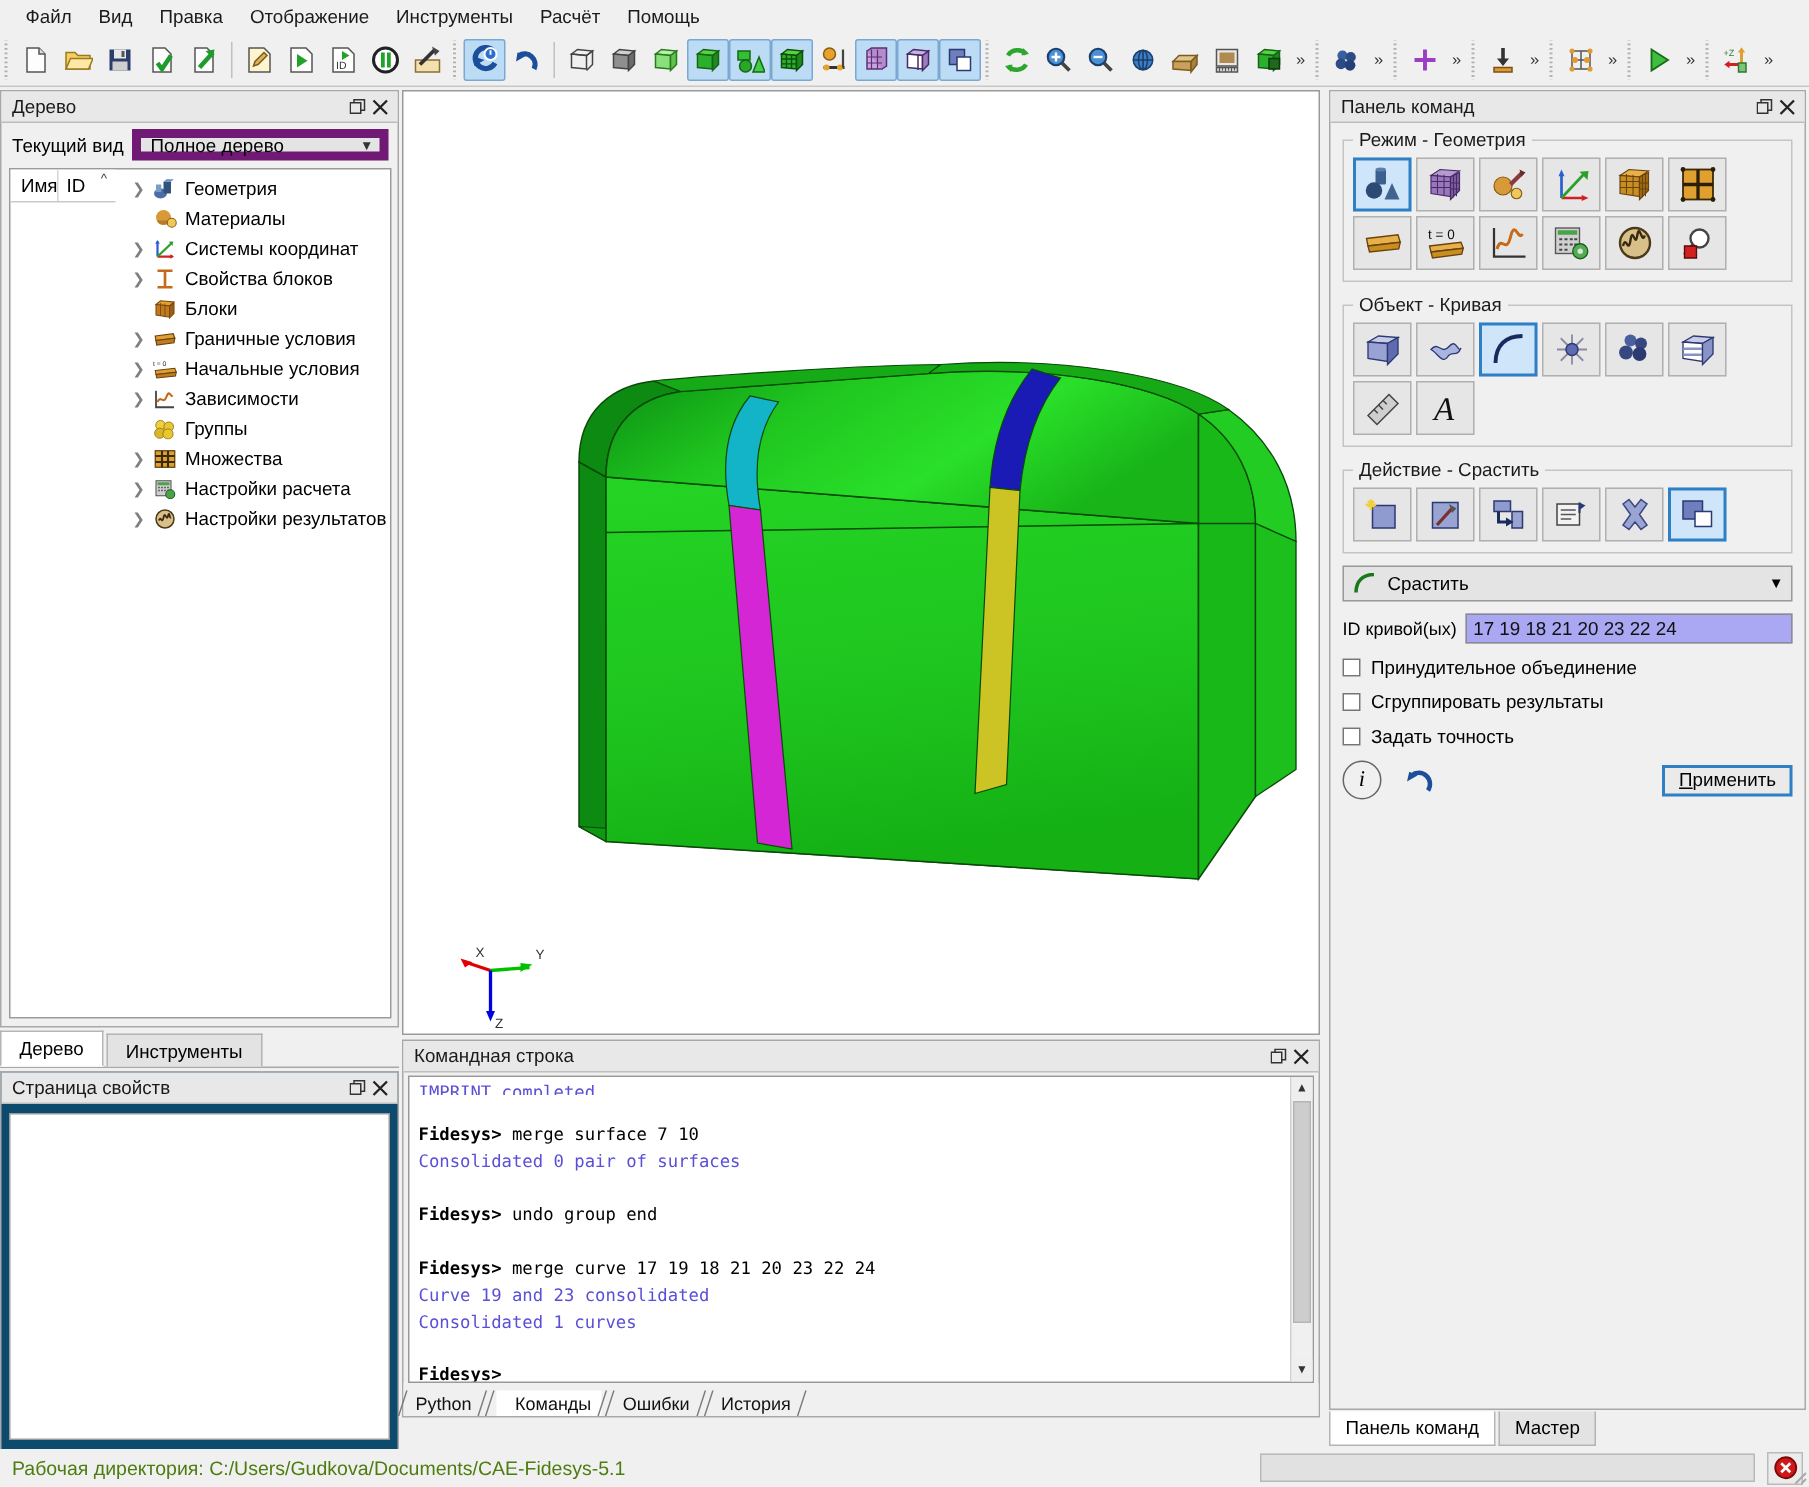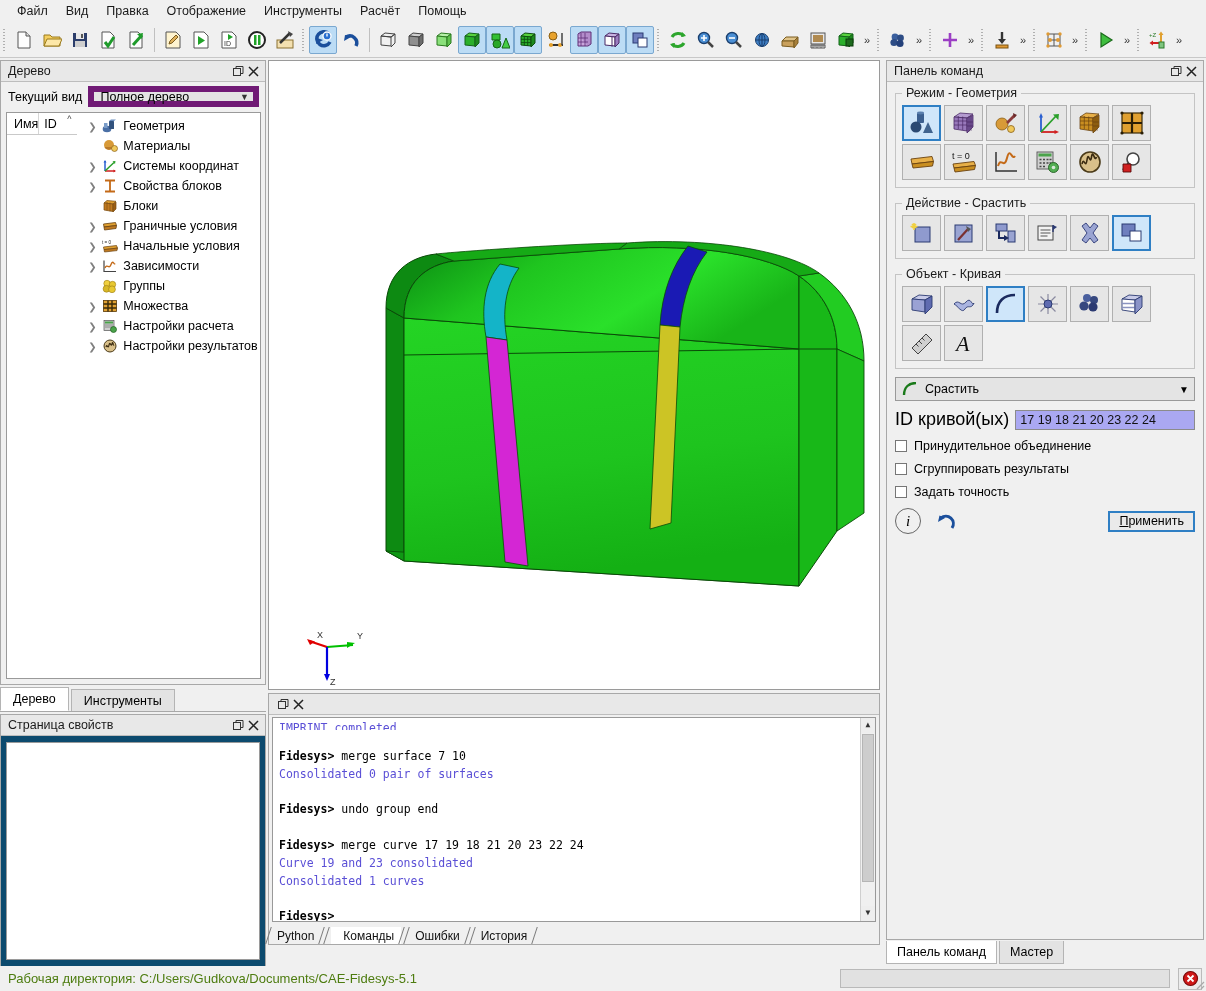--- a/index.html
+++ b/index.html
@@ -186,21 +186,21 @@
     display:flex; align-items:center; justify-content:center; cursor:default;
   }
   .ibtn.sel { background:#cfe6fa; border:2px solid #2f7fc4; }
 
   .cp-combo {
     margin:4px 0 8px 0; height:24px; background:#e4e4e4; border:1px solid #9a9a9a;
     display:flex; align-items:center; padding:0 5px 0 6px; font-size:12.5px;
   }
   .cp-combo .chev { margin-left:auto; font-size:10px; }
   .cp-row { display:flex; align-items:center; gap:6px; margin-bottom:9px; }
-  .cp-row .lbl { font-size:18px; white-space:nowrap; }
+  .cp-row .lbl { font-size:12px; white-space:nowrap; }
   .cp-input {
     flex:1; height:20px; background:#aaa8f2; border:1px solid #8b8b8b;
     display:flex; align-items:center; padding:0 4px; font-size:12.5px; color:#111;
   }
   .cp-check { display:flex; align-items:center; gap:7px; margin-bottom:9px; font-size:12.5px; }
   .cbx { width:12px; height:12px; background:#fff; border:1px solid #767676; flex:0 0 auto; }
   .cp-foot { display:flex; align-items:center; gap:12px; margin-top:4px; }
   .apply-btn {
     margin-left:auto; height:21px; padding:0 9px; background:#eaeaea;
     border:2px solid #2f7fc4; font-size:12.5px; display:flex; align-items:center; cursor:default;
@@ -797,20 +797,21 @@
       <path d="M17,41 L23,41 L20,48 Z" fill="#0000e0"></path>
       <text x="10" y="5" font-size="9" font-family="sans-serif" fill="#333">X</text>
       <text x="50" y="6" font-size="9" font-family="sans-serif" fill="#333">Y</text>
       <text x="23" y="52" font-size="9" font-family="sans-serif" fill="#333">Z</text>
     </g>
   </svg>
 </div>
 
 <div id="console">
   <div class="dock-title">
+    <span class="t">Командная строка</span>
     <span class="dock-btn">
       <svg width="11" height="11" viewBox="0 0 11 11">
           <rect x="0.5" y="2.5" width="7" height="7" fill="none" stroke="#333"></rect>
           <path d="M3 2.5V0.5h7v7H7.5" fill="none" stroke="#333"></path>
         </svg>
     </span>
     <span class="dock-btn">
       <svg width="11" height="11" viewBox="0 0 11 11">
           <path d="M1 1l9 9M10 1l-9 9" stroke="#222" stroke-width="1.5"></path>
         </svg>
@@ -957,20 +958,76 @@
           <svg width="26" height="24" viewBox="0 0 26 24">
               <circle cx="14" cy="9" r="6" fill="#fff" stroke="#444" stroke-width="1.6"></circle>
               <path d="M9.5 13.5L4 20" stroke="#444" stroke-width="2.4"></path>
               <path d="M4 14h8v8H4z" fill="#d02020" stroke="#5a0a0a" stroke-width="0.9"></path>
             </svg>
         </div>
       </div>
     </fieldset>
 
     <fieldset class="grp">
+      <legend>Объект - Кривая</legend>
+      <div class="icon-grid">
+        <div class="ibtn">
+          <svg width="26" height="24" viewBox="0 0 26 24">
+              <path d="M3 7l7-4 13 1-7 4z" fill="#c8cbe8" stroke="#2b3a72" stroke-width="0.9"></path>
+              <path d="M3 7v11l13 2V8z" fill="#9aa2d4" stroke="#2b3a72" stroke-width="0.9"></path>
+              <path d="M16 8l7-4v11l-7 7z" fill="#5f6bb0" stroke="#2b3a72" stroke-width="0.9"></path>
+            </svg>
+        </div>
+        <div class="ibtn">
+          <svg width="26" height="24" viewBox="0 0 26 24">
+              <path d="M3 12C8 6 10 16 15 10s6 5 8 1c-3 7-6 1-9 6s-7-3-11-5z" fill="#aab4e0" stroke="#2b3a72" stroke-width="0.9"></path>
+            </svg>
+        </div>
+        <div class="ibtn sel">
+          <svg width="26" height="24" viewBox="0 0 26 24">
+              <path d="M4 21C4 9 11 3 22 3" stroke="#1b2a5e" stroke-width="2.6" fill="none"></path>
+            </svg>
+        </div>
+        <div class="ibtn">
+          <svg width="26" height="24" viewBox="0 0 26 24">
+              <path d="M13 2v20M3 12h20M5.5 4.5l15 15M20.5 4.5l-15 15" stroke="#8a8aa0" stroke-width="1.2"></path>
+              <circle cx="13" cy="12" r="4" fill="#5f6bb0" stroke="#2b3a72" stroke-width="1"></circle>
+            </svg>
+        </div>
+        <div class="ibtn">
+          <svg width="26" height="24" viewBox="0 0 26 24">
+              <circle cx="10" cy="6" r="4" fill="#4a5f9e"></circle>
+              <circle cx="17" cy="8" r="4" fill="#36487f"></circle>
+              <circle cx="7" cy="14" r="4.6" fill="#36487f"></circle>
+              <circle cx="16" cy="15" r="4.6" fill="#2b3a72"></circle>
+            </svg>
+        </div>
+        <div class="ibtn">
+          <svg width="26" height="24" viewBox="0 0 26 24">
+              <path d="M3 7l7-4 13 1-7 4z" fill="#c8cbe8" stroke="#2b3a72" stroke-width="0.9"></path>
+              <path d="M3 7v11l13 2V8z" fill="#fff" stroke="#2b3a72" stroke-width="0.9"></path>
+              <path d="M3 11.5h13M3 15.5h13" stroke="#8a93c0" stroke-width="1.6"></path>
+              <path d="M16 8l7-4v11l-7 7z" fill="#8a93c8" stroke="#2b3a72" stroke-width="0.9"></path>
+            </svg>
+        </div>
+        <div class="ibtn">
+          <svg width="26" height="24" viewBox="0 0 26 24">
+              <path d="M3 17l14-14 6 6-14 14z" fill="#cfcfcf" stroke="#444" stroke-width="1"></path>
+              <path d="M7 13l2.5 2.5M10 10l3 3M13 7l2.5 2.5" stroke="#444" stroke-width="1"></path>
+            </svg>
+        </div>
+        <div class="ibtn">
+          <svg width="26" height="24" viewBox="0 0 26 24">
+              <text x="5" y="20" font-size="22" font-style="italic" font-family="serif" fill="#111">A</text>
+            </svg>
+        </div>
+      </div>
+    </fieldset>
+
+    <fieldset class="grp">
       <legend>Действие - Срастить</legend>
       <div class="icon-grid">
         <div class="ibtn">
           <svg width="26" height="24" viewBox="0 0 26 24">
               <rect x="6" y="6" width="15" height="15" fill="#8f9ace" stroke="#2b3a72" stroke-width="1"></rect>
               <path d="M5 2v7M1.5 5.5h7M3 3l4 4M7 3L3 7" stroke="#f0d040" stroke-width="1.6"></path>
             </svg>
         </div>
         <div class="ibtn">
           <svg width="26" height="24" viewBox="0 0 26 24">
@@ -997,76 +1054,20 @@
         </div>
         <div class="ibtn">
           <svg width="26" height="24" viewBox="0 0 26 24">
               <path d="M5 5l4-3 4 5 4-5 4 3-5 7 5 7-4 3-4-5-4 5-4-3 5-7z" fill="#9aa4d2" stroke="#3a4680" stroke-width="1"></path>
             </svg>
         </div>
         <div class="ibtn sel">
           <svg width="26" height="24" viewBox="0 0 26 24">
               <rect x="3" y="3" width="13" height="12" fill="#6f7fbe" stroke="#2b3a72" stroke-width="1"></rect>
               <rect x="11" y="10" width="11" height="10" fill="#fff" stroke="#2b3a72" stroke-width="1"></rect>
-            </svg>
-        </div>
-      </div>
-    </fieldset>
-
-    <fieldset class="grp">
-      <legend>Объект - Кривая</legend>
-      <div class="icon-grid">
-        <div class="ibtn">
-          <svg width="26" height="24" viewBox="0 0 26 24">
-              <path d="M3 7l7-4 13 1-7 4z" fill="#c8cbe8" stroke="#2b3a72" stroke-width="0.9"></path>
-              <path d="M3 7v11l13 2V8z" fill="#9aa2d4" stroke="#2b3a72" stroke-width="0.9"></path>
-              <path d="M16 8l7-4v11l-7 7z" fill="#5f6bb0" stroke="#2b3a72" stroke-width="0.9"></path>
-            </svg>
-        </div>
-        <div class="ibtn">
-          <svg width="26" height="24" viewBox="0 0 26 24">
-              <path d="M3 12C8 6 10 16 15 10s6 5 8 1c-3 7-6 1-9 6s-7-3-11-5z" fill="#aab4e0" stroke="#2b3a72" stroke-width="0.9"></path>
-            </svg>
-        </div>
-        <div class="ibtn sel">
-          <svg width="26" height="24" viewBox="0 0 26 24">
-              <path d="M4 21C4 9 11 3 22 3" stroke="#1b2a5e" stroke-width="2.6" fill="none"></path>
-            </svg>
-        </div>
-        <div class="ibtn">
-          <svg width="26" height="24" viewBox="0 0 26 24">
-              <path d="M13 2v20M3 12h20M5.5 4.5l15 15M20.5 4.5l-15 15" stroke="#8a8aa0" stroke-width="1.2"></path>
-              <circle cx="13" cy="12" r="4" fill="#5f6bb0" stroke="#2b3a72" stroke-width="1"></circle>
-            </svg>
-        </div>
-        <div class="ibtn">
-          <svg width="26" height="24" viewBox="0 0 26 24">
-              <circle cx="10" cy="6" r="4" fill="#4a5f9e"></circle>
-              <circle cx="17" cy="8" r="4" fill="#36487f"></circle>
-              <circle cx="7" cy="14" r="4.6" fill="#36487f"></circle>
-              <circle cx="16" cy="15" r="4.6" fill="#2b3a72"></circle>
-            </svg>
-        </div>
-        <div class="ibtn">
-          <svg width="26" height="24" viewBox="0 0 26 24">
-              <path d="M3 7l7-4 13 1-7 4z" fill="#c8cbe8" stroke="#2b3a72" stroke-width="0.9"></path>
-              <path d="M3 7v11l13 2V8z" fill="#fff" stroke="#2b3a72" stroke-width="0.9"></path>
-              <path d="M3 11.5h13M3 15.5h13" stroke="#8a93c0" stroke-width="1.6"></path>
-              <path d="M16 8l7-4v11l-7 7z" fill="#8a93c8" stroke="#2b3a72" stroke-width="0.9"></path>
-            </svg>
-        </div>
-        <div class="ibtn">
-          <svg width="26" height="24" viewBox="0 0 26 24">
-              <path d="M3 17l14-14 6 6-14 14z" fill="#cfcfcf" stroke="#444" stroke-width="1"></path>
-              <path d="M7 13l2.5 2.5M10 10l3 3M13 7l2.5 2.5" stroke="#444" stroke-width="1"></path>
-            </svg>
-        </div>
-        <div class="ibtn">
-          <svg width="26" height="24" viewBox="0 0 26 24">
-              <text x="5" y="20" font-size="22" font-style="italic" font-family="serif" fill="#111">A</text>
             </svg>
         </div>
       </div>
     </fieldset>
 
     <div class="cp-combo">
       <span style="display:flex;align-items:center;margin-right:7px;">
         <svg width="16" height="14" viewBox="0 0 16 14">
             <path d="M2 13C2 5 7 1 14 1" stroke="#1a7a1a" stroke-width="2.4" fill="none"></path>
           </svg>

